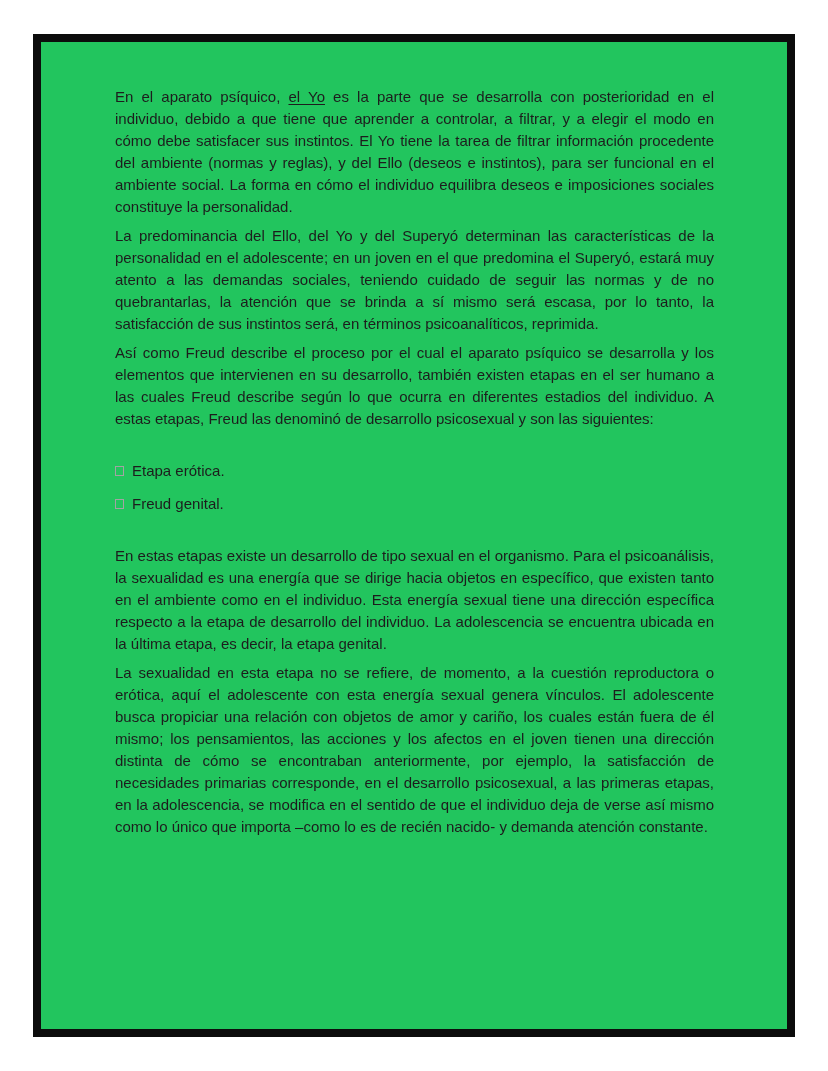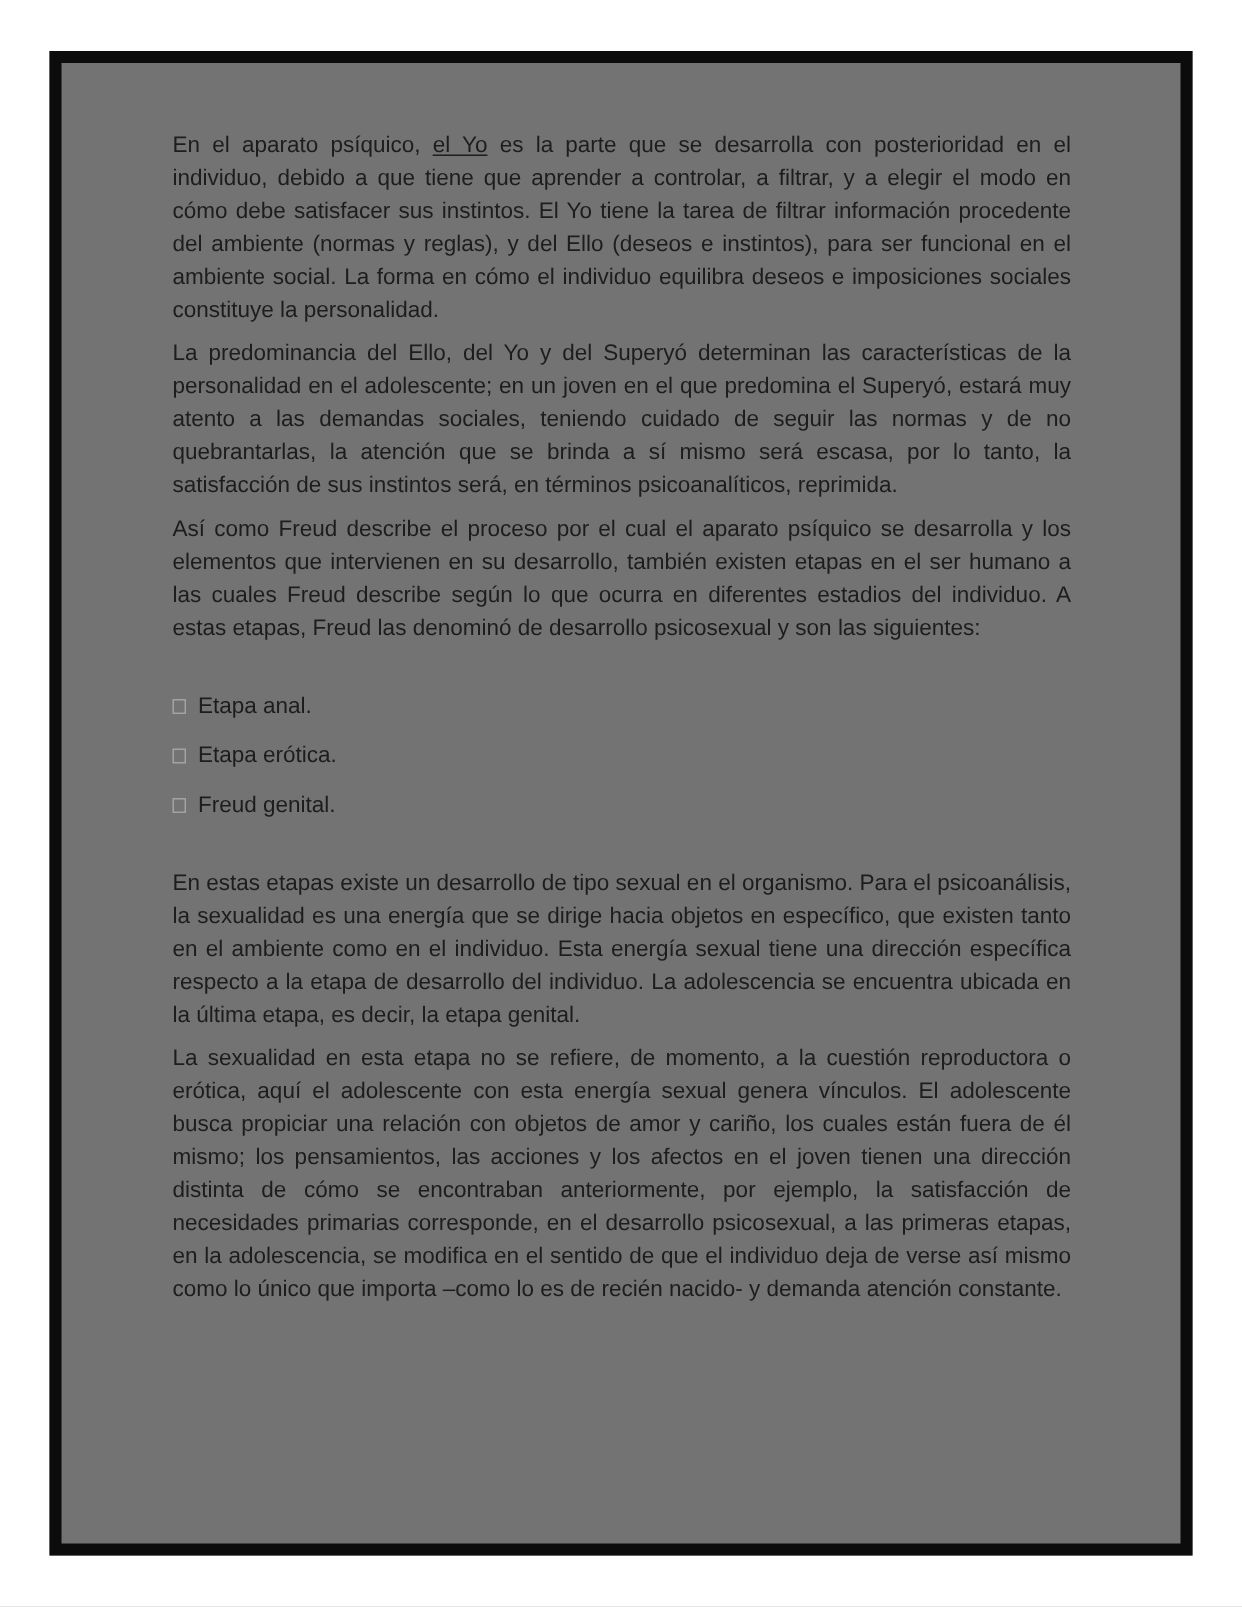--- a/index.html
+++ b/index.html
@@ -15,21 +15,21 @@
     overflow: hidden;
   }
   .page-frame {
     position: absolute;
     left: 33px;
     top: 34px;
     width: 762px;
     height: 1003px;
     box-sizing: border-box;
     border: 8px solid #0c0c0c;
-    background: #737373;
+    background: #22c55e;
   }
   .page-content {
     position: absolute;
     left: 74px;
     top: 44px;
     width: 599px;
     font-family: "Liberation Sans", "DejaVu Sans", sans-serif;
     font-size: 15px;
     line-height: 22px;
     color: #1d1d1d;
@@ -72,24 +72,20 @@
 
       <p><span>En el aparato psíquico, </span><span class="underlined-term">el Yo</span><span> es la parte que se desarrolla con posterioridad en el individuo, debido a que tiene que aprender a controlar, a filtrar, y a elegir el modo en cómo debe satisfacer sus instintos. El Yo tiene la tarea de filtrar información procedente del ambiente (normas y reglas), y del Ello (deseos e instintos), para ser funcional en el ambiente social. La forma en cómo el individuo equilibra deseos e imposiciones sociales constituye la personalidad.</span></p>
 
       <p>La predominancia del Ello, del Yo y del Superyó determinan las características de la personalidad en el adolescente; en un joven en el que predomina el Superyó, estará muy atento a las demandas sociales, teniendo cuidado de seguir las normas y de no quebrantarlas, la atención que se brinda a sí mismo será escasa, por lo tanto, la satisfacción de sus instintos será, en términos psicoanalíticos, reprimida.</p>
 
       <p>Así como Freud describe el proceso por el cual el aparato psíquico se desarrolla y los elementos que intervienen en su desarrollo, también existen etapas en el ser humano a las cuales Freud describe según lo que ocurra en diferentes estadios del individuo. A estas etapas, Freud las denominó de desarrollo psicosexual y son las siguientes:</p>
 
       <ul class="stages-list">
         <li>
           <span class="square-bullet"></span>
-          <span>Etapa anal.</span>
-        </li>
-        <li>
-          <span class="square-bullet"></span>
           <span>Etapa erótica.</span>
         </li>
         <li>
           <span class="square-bullet"></span>
           <span>Freud genital.</span>
         </li>
       </ul>
 
       <p>En estas etapas existe un desarrollo de tipo sexual en el organismo. Para el psicoanálisis, la sexualidad es una energía que se dirige hacia objetos en específico, que existen tanto en el ambiente como en el individuo. Esta energía sexual tiene una dirección específica respecto a la etapa de desarrollo del individuo. La adolescencia se encuentra ubicada en la última etapa, es decir, la etapa genital.</p>
 

